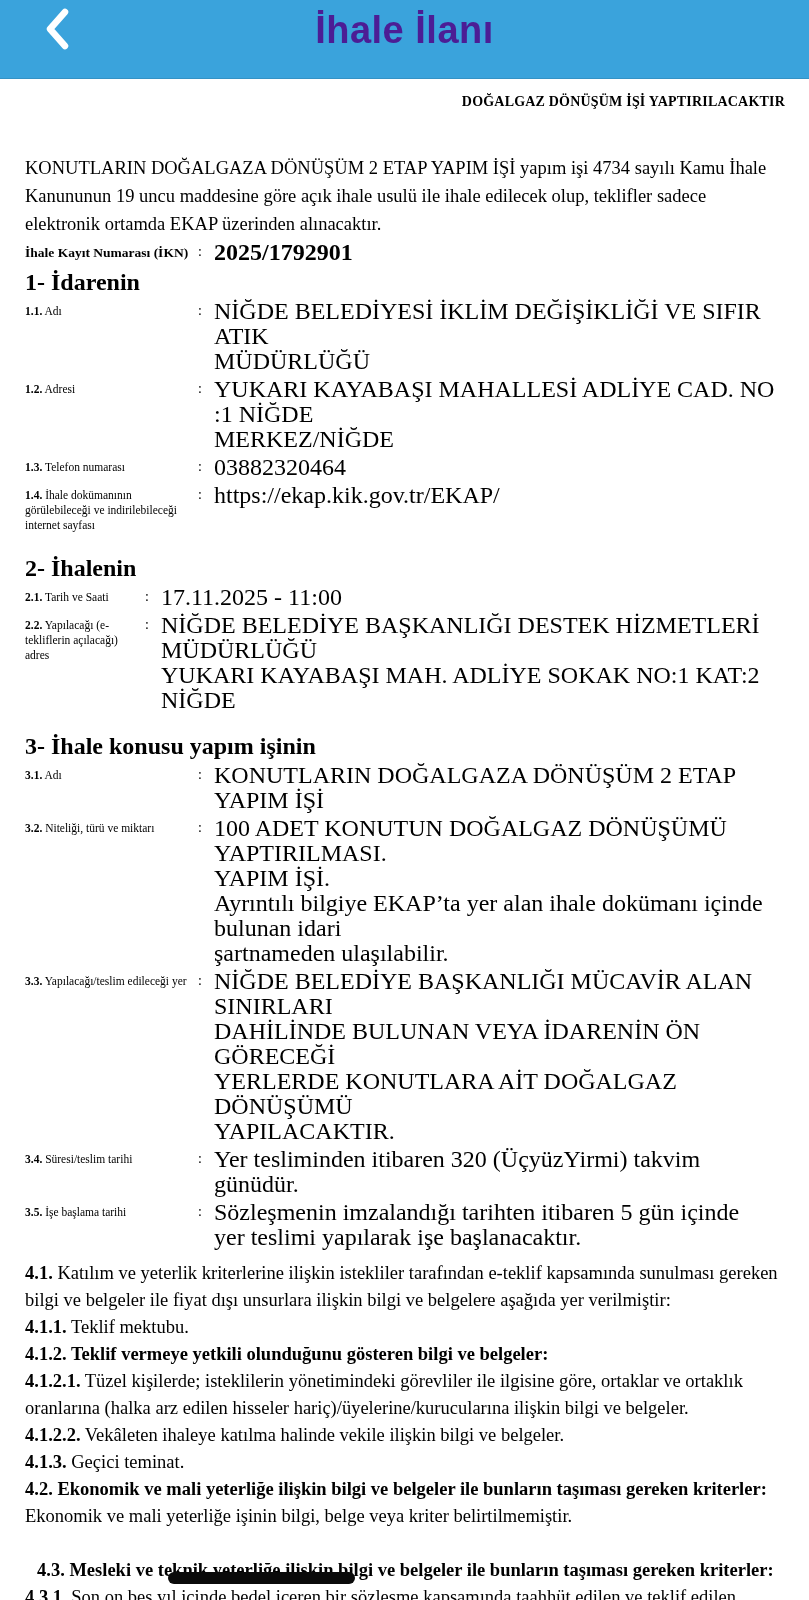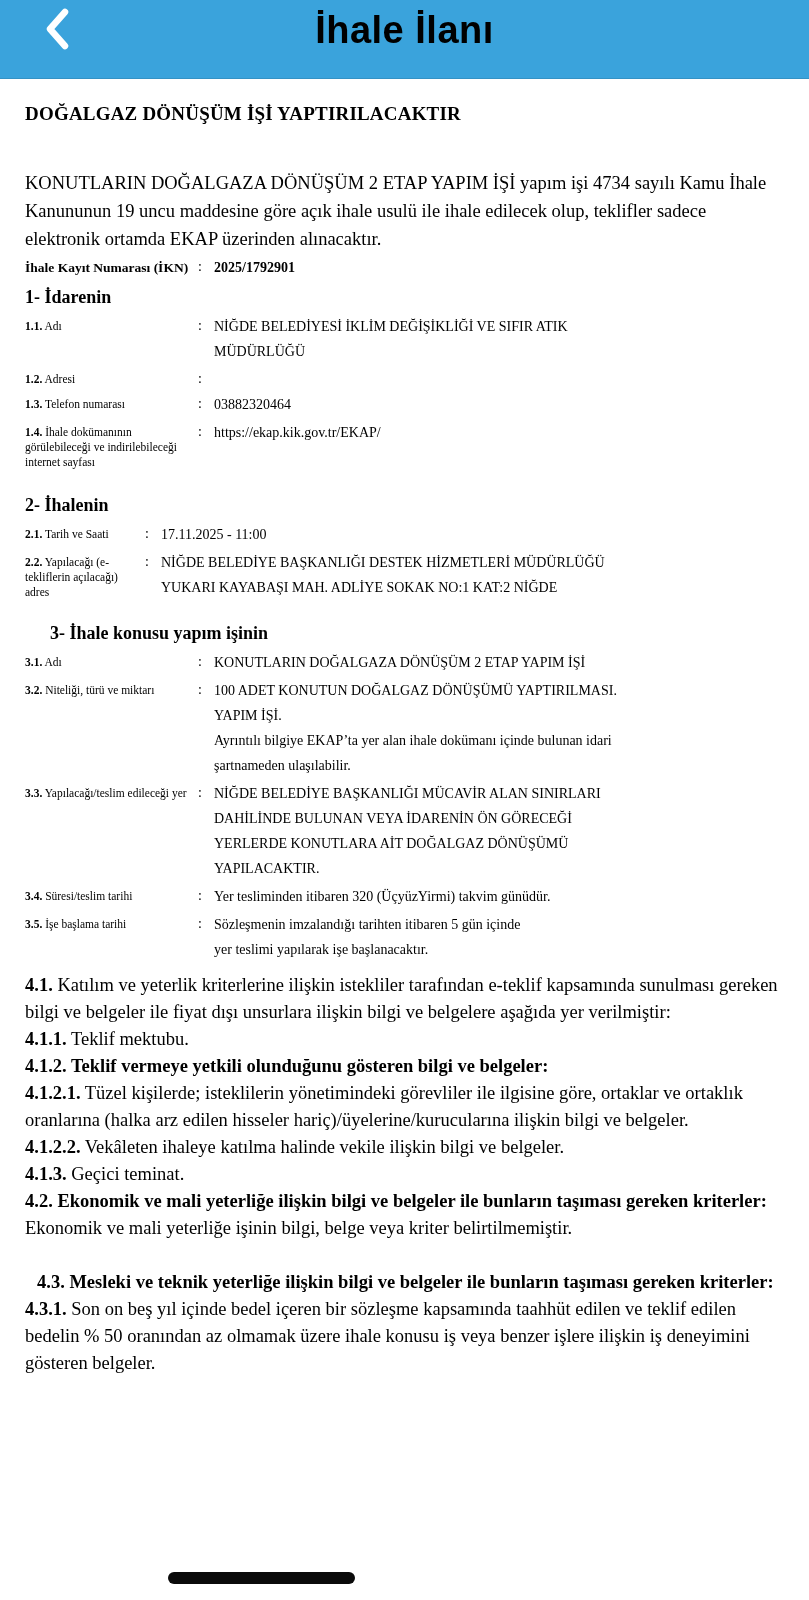--- a/index.html
+++ b/index.html
@@ -9,55 +9,55 @@
     font-family:"Liberation Serif","DejaVu Serif",serif; color:#000;
   }
 
   
   .appbar {
     height:79px; background:#3aa3dc; position:relative;
     border-bottom:1px solid rgba(0,0,0,0.10);
   }
   .appbar-title {
     position:absolute; left:0; right:0; top:0; height:60px; line-height:60px;
-    text-align:center; color:#000000; font-family:"Liberation Sans",sans-serif;
+    text-align:center; color:#4c1d95; font-family:"Liberation Sans",sans-serif;
     font-size:38px; font-weight:600; letter-spacing:0.5px;
   }
   .back-btn {
     position:absolute; left:32px; top:2px; width:50px; height:56px;
     display:flex; align-items:center; justify-content:center;
     background:transparent; border:none; cursor:pointer;
   }
 
   
   .doc { padding:0 24px 0 25px; }
   .doc-title {
-    margin-top:24px; text-align:left; font-size:19px; font-weight:bold;
+    margin-top:15px; text-align:right; font-size:14px; font-weight:bold;
     letter-spacing:0.2px;
   }
   .intro { margin-top:44px; font-size:18.5px; line-height:28px; }
   .intro2 { padding-left:5px; font-size:18.5px; line-height:28px; }
 
   .frow { display:flex; align-items:flex-start; margin-bottom:3px; }
   .flabel {
     width:173px; flex:none; font-size:11.5px; line-height:15px; padding-top:5px;
   }
   .sec2 .flabel { width:120px; }
   .flabel .num { font-weight:bold; }
   .fsep { width:16px; flex:none; font-size:14px; line-height:20px; padding-top:2px; }
-  .fval { flex:1; font-size:14px; line-height:25px; white-space:pre-line; }
+  .fval { flex:1; font-size:24px; line-height:25px; white-space:pre-line; }
 
   .ikn-row { margin-top:2px; margin-bottom:0; }
   .ikn-row .flabel { font-size:13.5px; font-weight:bold; padding-top:5px; }
   .ikn-row .fval { font-weight:bold; }
 
-  .sec-heading { font-size:18px; line-height:26px; margin:4px 0 4px; }
+  .sec-heading { font-size:24px; line-height:26px; margin:4px 0 4px; }
   .sec1 .sec-heading { margin-top:4px; }
   .sec2 .sec-heading { margin-top:22px; }
-  .sec3 .sec-heading { margin-top:20px;margin-left:25px; }
+  .sec3 .sec-heading { margin-top:20px; }
 
   .criteria { margin-top:10px; }
   .crit-heading { font-size:19.5px; font-weight:bold; line-height:27px; }
   .crit { font-size:18.5px; line-height:27px; }
   .crit .b { font-weight:bold; }
   .crit.bold-item { font-weight:bold; }
   .crit-gap { margin-top:27px;margin-left:12px; }
 
   .home-indicator {
     position:absolute; left:168px; top:1572px; width:187px; height:12px;
@@ -95,20 +95,22 @@
 
     <div class="frow">
       <span class="flabel"><span class="num">1.1.</span> <span>Adı</span></span>
       <span class="fsep">:</span>
       <span class="fval">NİĞDE BELEDİYESİ İKLİM DEĞİŞİKLİĞİ VE SIFIR ATIK
 MÜDÜRLÜĞÜ</span>
     </div>
     <div class="frow">
       <span class="flabel"><span class="num">1.2.</span> <span>Adresi</span></span>
       <span class="fsep">:</span>
+      <span class="fval">YUKARI KAYABAŞI MAHALLESİ ADLİYE CAD. NO :1 NİĞDE
+MERKEZ/NİĞDE</span>
     </div>
     <div class="frow">
       <span class="flabel"><span class="num">1.3.</span> <span>Telefon numarası</span></span>
       <span class="fsep">:</span>
       <span class="fval">03882320464</span>
     </div>
     <div class="frow">
       <span class="flabel"><span class="num">1.4.</span> <span>İhale dokümanının görülebileceği ve indirilebileceği internet sayfası</span></span>
       <span class="fsep">:</span>
       <span class="fval">https://ekap.kik.gov.tr/EKAP/</span>

